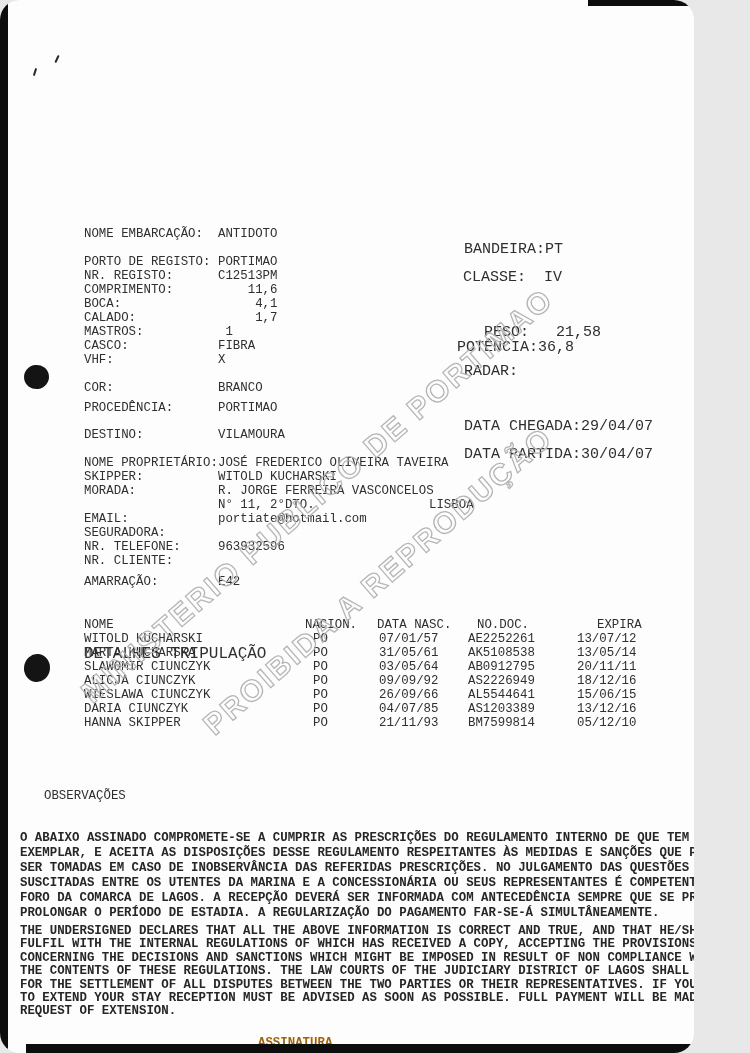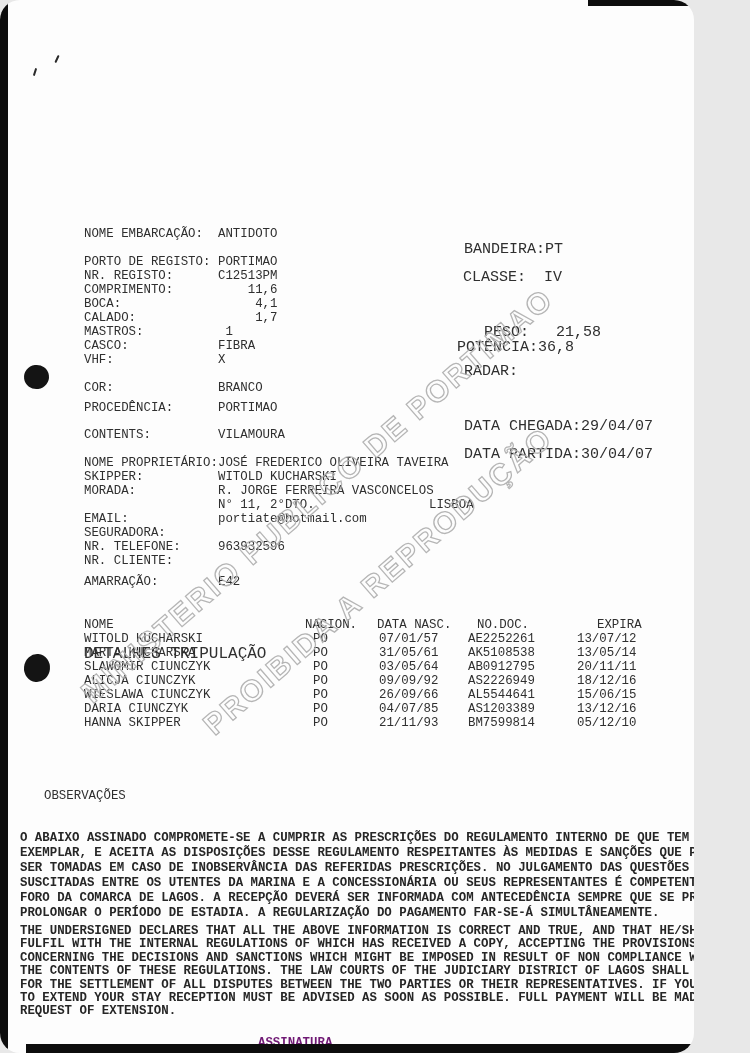--- a/index.html
+++ b/index.html
@@ -15,21 +15,21 @@
   .crow{position:absolute;left:84px;height:14px;width:666px;font-size:12.4px;line-height:13px;}
   .crow span{position:absolute;top:0;white-space:pre;}
   .hn{left:0;} .ht{left:221px;} .hb{left:293px;} .hd{left:393px;} .he{left:513px;}
   .cn{left:0;} .ct{left:229px;} .cb{left:289px;margin-left:6px;} .cd{left:384px;} .ce{left:493px;}
   .sect{position:absolute;left:84px;font-size:16px;line-height:13px;white-space:pre;margin-top:45px;}
   
   .obs-title{position:absolute;left:20px;top:789px;font-size:12.4px;white-space:pre;margin-left:24px;}
   .para{position:absolute;left:20px;font-size:12.4px;font-weight:bold;color:#262626;white-space:pre;}
   .para-pt{top:831px;line-height:15px;}
   .para-en{top:925px;line-height:13.4px;}
-  .foot{position:absolute;font-size:12.4px;font-weight:bold;white-space:pre;color:#701a75;}
+  .foot{position:absolute;font-size:12.4px;font-weight:bold;white-space:pre;color:#a16207;}
   
   .wm{position:absolute;font-family:"Liberation Sans",sans-serif;font-size:30px;font-weight:bold;
       letter-spacing:2.5px;white-space:nowrap;color:transparent;
       -webkit-text-stroke:1.3px #b2b2b2;transform-origin:0 50%;transform:rotate(-41deg);
       opacity:.95;pointer-events:none;}
   .wm1{left:86px;top:680px;}
   .wm2{left:208px;top:712px;}
   
   .strip-left{position:absolute;left:0;top:0;width:8px;height:1053px;background:#0d0d0d;}
   .bar-topright{position:absolute;left:588px;top:0;width:162px;height:6px;background:#0d0d0d;}
@@ -106,21 +106,21 @@
   </div>
 
   <div class="row" style="top:402px">
     <span class="lbl">PROCEDÊNCIA:</span>
     <span class="val">PORTIMAO</span>
   </div>
   <div class="rrow" style="left:428px;top:407px">
     <span class="lbl">DATA CHEGADA:</span><span>29/04/07</span>
   </div>
   <div class="row" style="top:429px">
-    <span class="lbl">CONTENTS:</span>
+    <span class="lbl">DESTINO:</span>
     <span class="val">VILAMOURA</span>
   </div>
   <div class="rrow" style="left:428px;top:435px">
     <span class="lbl">DATA PARTIDA:</span><span>30/04/07</span>
   </div>
 
   <div class="row" style="top:457px">
     <span class="lbl">NOME PROPRIETÁRIO:</span>
     <span class="val">JOSÉ FREDERICO OLIVEIRA TAVEIRA</span>
   </div>

